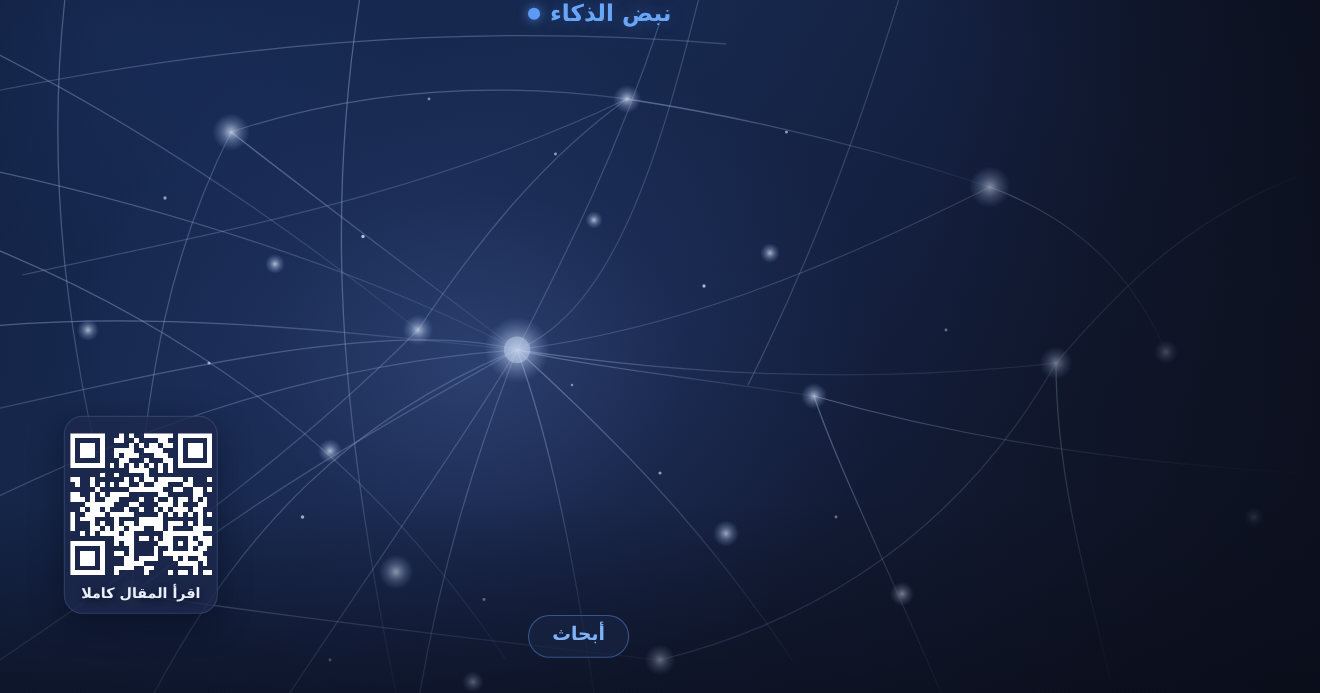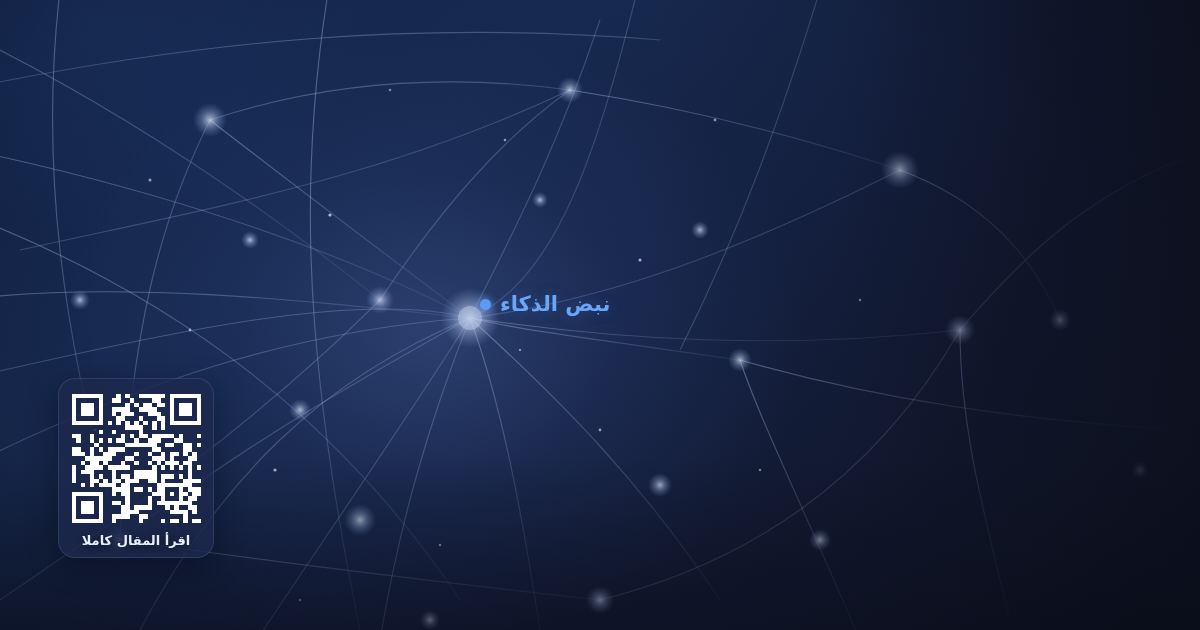--- a/index.html
+++ b/index.html
@@ -49,21 +49,21 @@
 
   svg.net { position:absolute; inset:0; width:1200px; height:630px; }
 
   
   .content {
     position:absolute;
     top:0; right:0;
     width:720px; height:630px;
     padding:0 60px 0 0;
     display:flex; flex-direction:column;
-    align-items:flex-end; justify-content:center;
+    align-items:flex-end; justify-content:space-between;
     text-align:right;
   }
 
   .brand {
     display:flex; align-items:center; gap:9px;
     flex-direction:row-reverse;
     font-size:21px; font-weight:bold;
     color:#6aa6f7;
     letter-spacing:0.2px;
     margin-bottom:22px;
@@ -96,21 +96,21 @@
     letter-spacing:0.1px;
     text-shadow:0 2px 20px rgba(4,10,26,0.75), 0 0 42px rgba(20,40,90,0.5);
     max-width:700px;
   }
   .headline .ln { display:block; white-space:nowrap; }
 
   
   .qr-card {
     position:absolute;
     left:58px; top:378px;
-    width:156px; height:180px;
+    width:140px; height:180px;
     border-radius:17px;
     background:rgba(29,40,76,0.80);
     border:1px solid rgba(86,116,175,0.30);
     box-shadow:0 8px 30px rgba(4,8,20,0.42);
     display:flex; flex-direction:column;
     align-items:center; justify-content:flex-start;
     padding-top:15px;
   }
   .qr-holder { width:129px; height:129px; }
   .qr-holder svg { display:block; width:129px; height:129px; }
@@ -233,20 +233,21 @@
   <div class="bottomfade"></div>
   <div class="vignette"></div>
 
   <div class="content">
 
     <div class="brand">
       <span class="brand-dot"></span>
       <span>نبض الذكاء</span>
     </div>
 
+    <div class="badge">أبحاث</div>
 
   </div>
 
   <div class="qr-card">
     <div class="qr-holder">
       <svg viewBox="0 0 29 29" shape-rendering="crispEdges" aria-hidden="true">
         <g fill="#ffffff" id="qrmods">
             <rect x="0" y="0" width="1" height="1"></rect>
             <rect x="1" y="0" width="1" height="1"></rect>
             <rect x="2" y="0" width="1" height="1"></rect>

